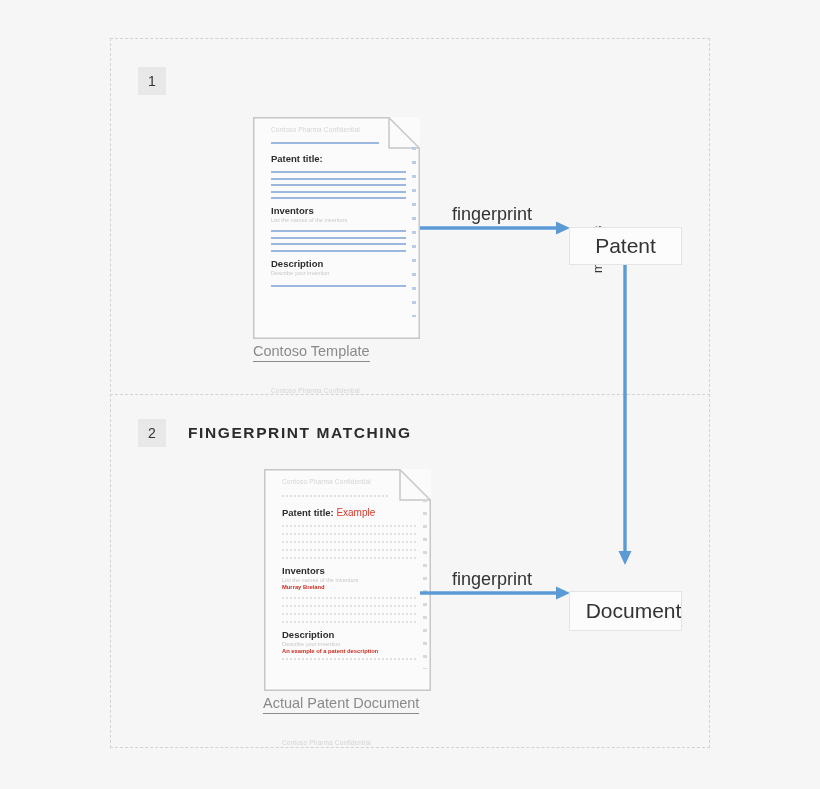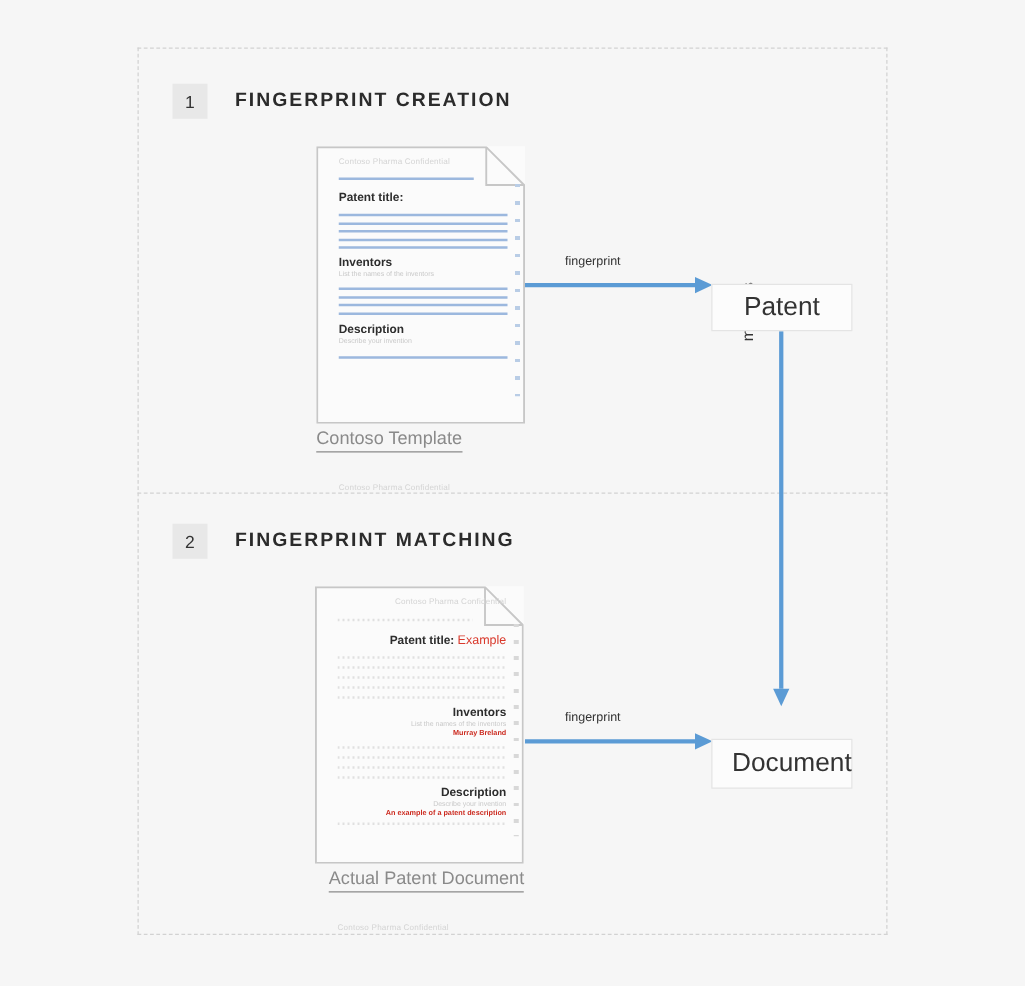--- a/index.html
+++ b/index.html
@@ -64,21 +64,21 @@
 
   
   .doc {
     position: absolute;
     width: 167px;
     height: 222px;
     background: #fbfbfb;
     box-sizing: border-box;
   }
   #doc-template { left: 253px; top: 117px; }
-  #doc-actual   { left: 252px; top: 469px; text-align: right; }
+  #doc-actual   { left: 264px; top: 469px; }
 
   
   .doc-outline {
     position: absolute;
     left: 0; top: 0;
     width: 167px; height: 222px;
     display: block;
   }
 
   .doc-inner {
@@ -205,21 +205,21 @@
   #arrow-h-2 { left: 420px; top: 583px; width: 152px; }
 
   .arrow-v {
     position: absolute;
     width: 20px;
   }
   #arrow-v-1 { left: 615px; top: 247px; height: 320px; }
 
   .arrow-label {
     position: absolute;
-    font-size: 10px;
+    font-size: 18px;
     color: #333333;
     white-space: nowrap;
   }
   #label-fingerprint-1 { left: 452px; top: 204px; }
   #label-fingerprint-2 { left: 452px; top: 569px; }
   #label-matches {
     left: 591px;
     top: 273px;
     transform: rotate(-90deg);
     transform-origin: left top;
@@ -227,21 +227,20 @@
   }
 </style>
 </head>
 <body>
 
 <div id="diagram-frame"></div>
 <div id="section-divider"></div>
 
 <div class="section-header" id="section-header-1">
   <div class="step-badge">1</div>
-  <div class="section-title">FINGERPRINT CREATION</div>
 </div>
 
 <div class="section-header" id="section-header-2">
   <div class="step-badge">2</div>
   <div class="section-title">FINGERPRINT MATCHING</div>
 </div>
 
 <div class="doc" id="doc-template">
   <svg class="doc-outline" viewBox="0 0 167 222">
     <path d="M0.75 0.75 L136 0.75 L166.25 31 L166.25 221.25 L0.75 221.25 Z" fill="#fbfbfb" stroke="#c7c7c7" stroke-width="1.5"></path>

